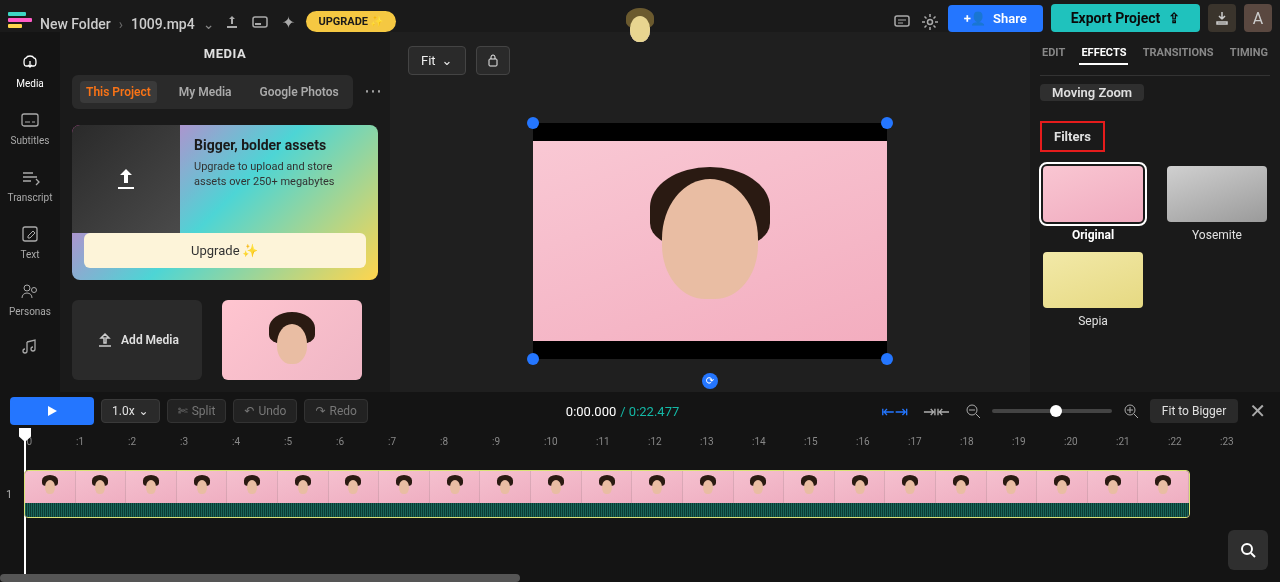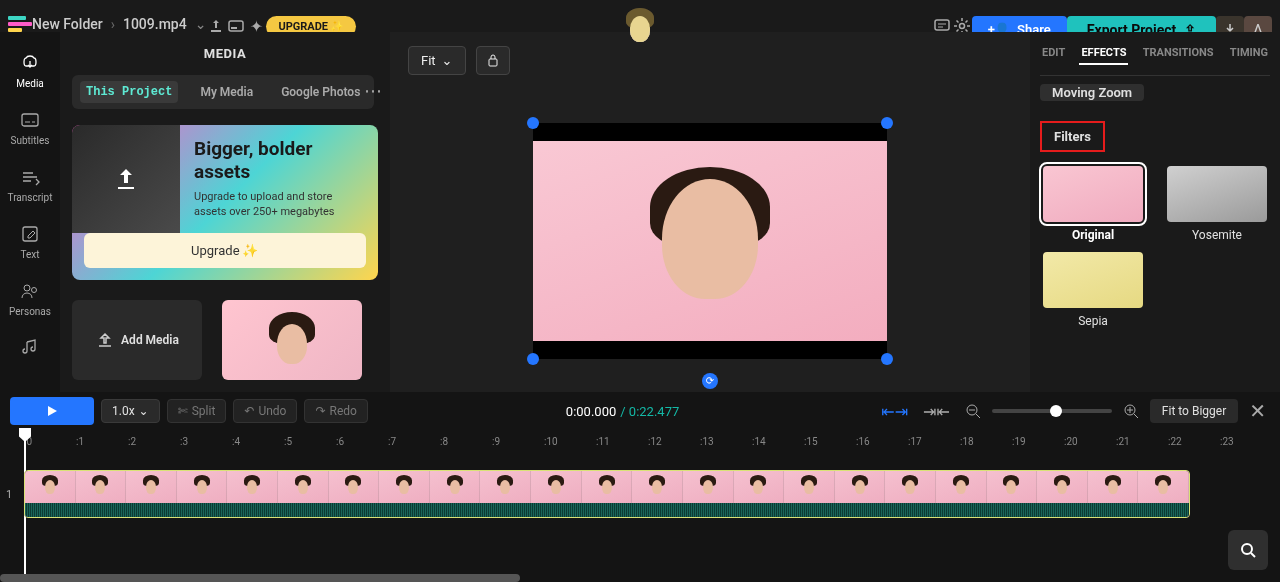--- a/index.html
+++ b/index.html
@@ -1,18 +1,18 @@
 <!DOCTYPE html>
 <html><head>
 <meta charset="utf-8">
 <style>
 * { margin: 0; padding: 0; box-sizing: border-box; font-family: -apple-system, BlinkMacSystemFont, 'Segoe UI', Roboto, sans-serif; }
 body { background: #0f0f0f; color: #e0e0e0; width: 1280px; height: 582px; overflow: hidden; position: relative; }
 
-.topbar { height: 32px; background: #1a1a1a; display: flex; align-items: flex-start; padding: 16px 8px; }
+.topbar { height: 32px; background: #1a1a1a; display: flex; align-items: flex-end; padding: 0 8px; gap: 8px; }
 .logo { width: 24px; height: 20px; display: flex; flex-direction: column; gap: 2px; }
 .logo-bar { height: 4px; border-radius: 1px; }
 .breadcrumb { display: flex; align-items: center; gap: 8px; color: #ccc; font-size: 14px; font-weight: 500; }
 .breadcrumb-sep { color: #666; }
 .topbar-icon { width: 20px; height: 20px; display: flex; align-items: center; justify-content: center; color: #aaa; cursor: pointer; }
 .upgrade-pill { background: #f5c842; color: #1a1a1a; font-size: 11px; font-weight: 700; padding: 4px 12px; border-radius: 12px; cursor: pointer; }
 .topbar-spacer { flex: 1; }
 .share-btn { background: #2476ff; color: #fff; padding: 6px 16px; border-radius: 4px; font-weight: 600; font-size: 13px; display: flex; align-items: center; gap: 6px; cursor: pointer; }
 .export-btn { background: #1fc2bd; color: #0a0a0a; padding: 6px 20px; border-radius: 4px; font-weight: 700; font-size: 14px; display: flex; align-items: center; gap: 8px; cursor: pointer; }
 .icon-sq { width: 28px; height: 28px; background: #3a342c; border-radius: 4px; display: flex; align-items: center; justify-content: center; cursor: pointer; color: #ccc; }
@@ -23,27 +23,27 @@
 .side-nav-item { display: flex; flex-direction: column; align-items: center; gap: 4px; padding: 10px 0; cursor: pointer; color: #aaa; font-size: 10px; width: 100%; }
 .side-nav-item.active { color: #fff; }
 .side-nav-icon { width: 22px; height: 22px; display: flex; align-items: center; justify-content: center; }
 
 .media-panel { width: 330px; background: #1a1a1a; position: relative; padding: 0 12px; }
 .media-header { text-align: center; font-weight: 700; font-size: 13px; padding: 14px 0; letter-spacing: 0.5px; }
 .collapse-chevron { position: absolute; right: -4px; top: 12px; color: #fff; cursor: pointer; font-size: 16px; }
 .more-icon { position: absolute; right: 8px; top: 48px; color: #aaa; cursor: pointer; font-size: 18px; }
 .media-tabs { display: flex; gap: 16px; padding: 6px 8px; background: #2a2a2a; border-radius: 6px; width: fit-content; }
 .media-tab { font-size: 12px; color: #aaa; cursor: pointer; font-weight: 600; padding: 4px 6px; border-radius: 4px; }
-.media-tab.active { background: #3a3a3a; color: #5eead4; font-family: Liberation Mono, monospace; }
+.media-tab.active { background: #3a3a3a; color: #f97316; }
 
 .upgrade-card { margin-top: 16px; border-radius: 8px; background: linear-gradient(135deg, #ff5cc8, #4dd5d5, #ffd54d); padding: 0; display: flex; flex-direction: column; overflow: hidden; }
 .upgrade-top { display: flex; }
 .upgrade-thumb { width: 108px; height: 108px; background: linear-gradient(135deg,#2a2a2a,#4a4a4a); display: flex; align-items: center; justify-content: center; color: #fff; font-size: 28px; flex-shrink: 0; }
 .upgrade-text { padding: 12px 14px; color: #1a1a1a; }
-.upgrade-title { font-weight: 700; font-size: 19px; margin-bottom: 6px; }
+.upgrade-title { font-weight: 700; font-size: 14px; margin-bottom: 6px; }
 .upgrade-desc { font-size: 11px; line-height: 1.4; color: #333; }
 .upgrade-btn-inner { margin: 0 12px 12px; background: #fdf4d9; color: #333; text-align: center; padding: 10px; border-radius: 6px; font-size: 13px; cursor: pointer; }
 
 .media-grid { display: flex; gap: 20px; margin-top: 20px; }
 .add-media { width: 130px; height: 80px; background: #2a2a2a; border-radius: 6px; display: flex; flex-direction: row; align-items: center; justify-content: center; gap: 6px; cursor: pointer; font-size: 12px; font-weight: 600; }
 .thumb-clip { width: 140px; height: 80px; background: linear-gradient(135deg,#ffc5d0,#efb6c5); border-radius: 6px; position: relative; overflow: hidden; }
 
 .preview-area { flex: 1; background: #1f1f1f; position: relative; display: flex; flex-direction: column; }
 .preview-toolbar { display: flex; gap: 10px; padding: 14px 18px; }
 .fit-btn { background: #2a2a2a; border: 1px solid #444; border-radius: 4px; padding: 6px 12px; color: #eee; font-size: 13px; display: flex; align-items: center; gap: 6px; cursor: pointer; }

